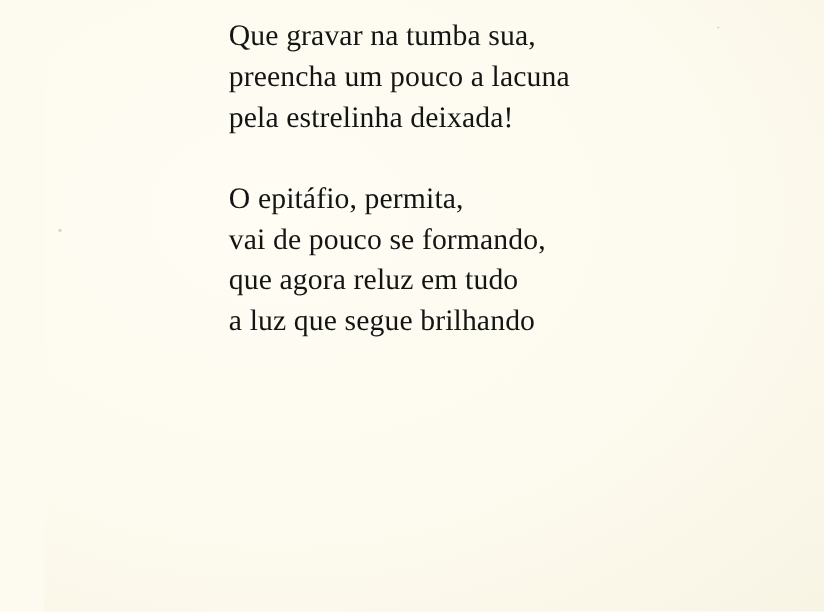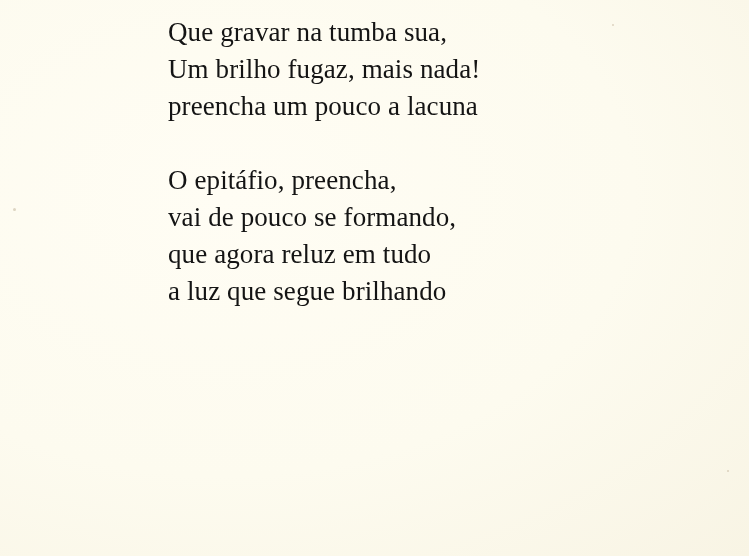--- a/index.html
+++ b/index.html
@@ -16,20 +16,21 @@
     overflow: hidden;
     position: relative;
   }
 
   
   .page {
     position: absolute;
     inset: 0;
     background:
       radial-gradient(ellipse at 30% 35%, #fffdf4 0%, #fdfbef 55%, #f8f4e4 100%);
+    margin-left: 40px;
   }
 
   .paper-speck {
     position: absolute;
     width: 3px;
     height: 3px;
     border-radius: 50%;
     background: rgba(160, 140, 110, 0.35);
   }
   .speck-a { left: 13px;  top: 208px; }
@@ -62,25 +63,25 @@
 
 <div class="page">
   <span class="paper-speck speck-a"></span>
   <span class="paper-speck speck-b"></span>
   <span class="paper-speck speck-c"></span>
 
   <div class="poem">
 
     <div class="stanza">
       <div class="line">Que gravar na tumba sua,</div>
-      <div class="line">Um brilho fugaz, mais nada!</div>
       <div class="line">preencha um pouco a lacuna</div>
+      <div class="line">pela estrelinha deixada!</div>
     </div>
 
     <div class="stanza">
-      <div class="line">O epitáfio, preencha,</div>
+      <div class="line">O epitáfio, permita,</div>
       <div class="line">vai de pouco se formando,</div>
       <div class="line">que agora reluz em tudo</div>
       <div class="line">a luz que segue brilhando</div>
     </div>
 
   </div>
 </div>
 
 </body></html>

